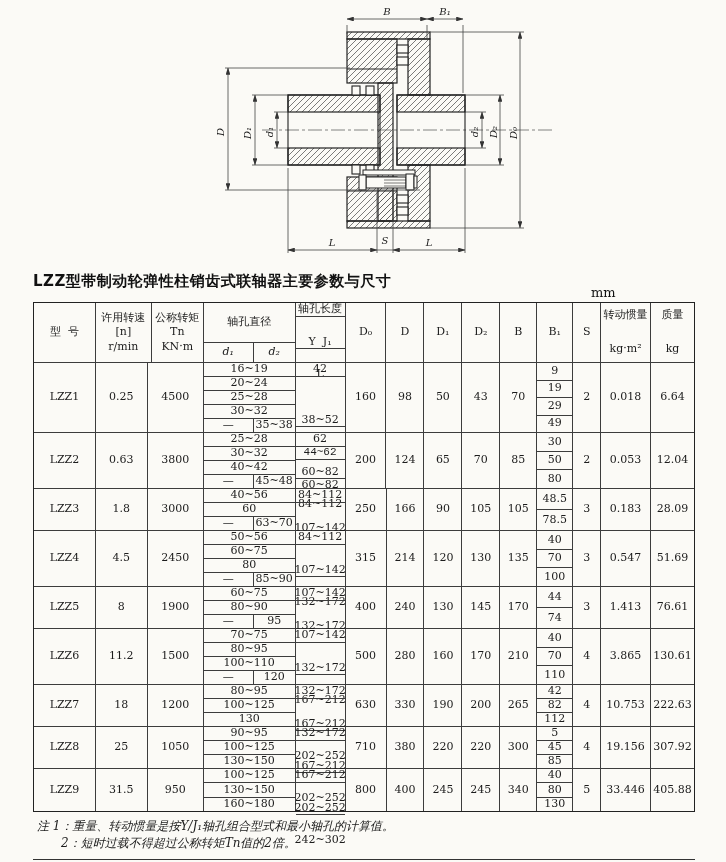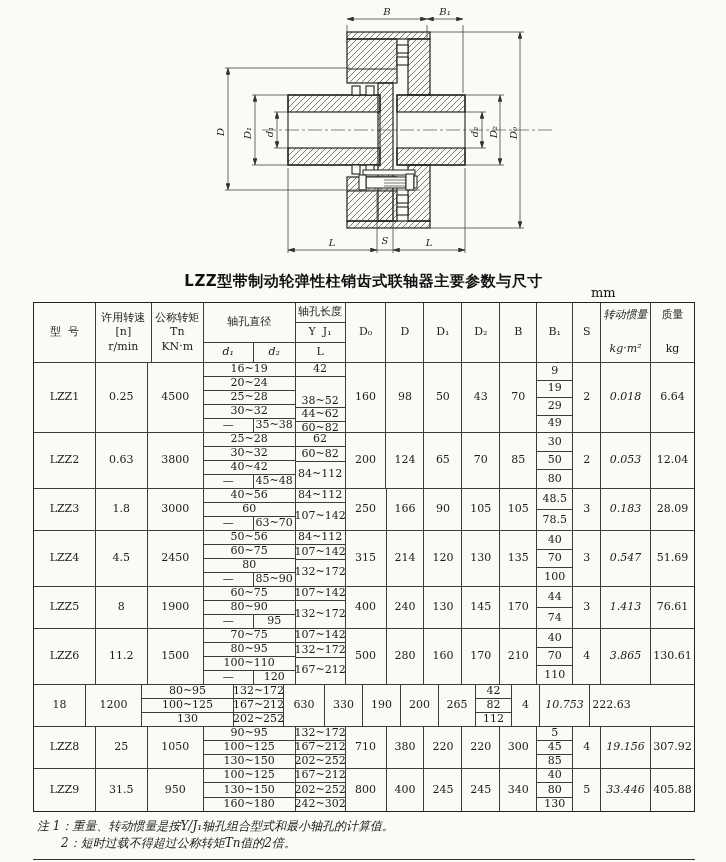--- a/index.html
+++ b/index.html
@@ -11,21 +11,21 @@
     -webkit-font-smoothing:antialiased;
   }
   .page{position:relative;width:726px;height:862px;overflow:hidden;}
 
   
   .drawing{display:block;}
 
   
   .title-row{position:relative;height:24px;margin-top:2px;}
   .doc-title{
-    position:absolute;left:33px;width:661px;text-align:center;
+    position:absolute;left:33px;width:661px;
     font-family:"DejaVu Sans","Liberation Sans",sans-serif;
     font-weight:600;font-size:15px;letter-spacing:.5px;color:#111;
   }
   .unit-label{position:absolute;left:591px;top:3px;font-size:13px;color:#111;margin-top:10px;}
 
   
   *{box-sizing:border-box;}
   .spec-table{
     position:relative;margin:6px 0 0 33px;width:662px;
     border:1.6px solid #222;
@@ -37,24 +37,24 @@
   .c{display:flex;align-items:center;justify-content:center;border-right:1px solid #3c3c3c;text-align:center;}
   .col{display:flex;flex-direction:column;border-right:1px solid #3c3c3c;}
   .col .sub{flex:1 1 0;display:flex;align-items:center;justify-content:center;border-bottom:1px solid #3c3c3c;}
   .col .sub:last-child{border-bottom:none;}
   .sub.split{padding:0;}
   .split .bd1{width:50px;height:100%;display:flex;align-items:center;justify-content:center;border-right:1px solid #3c3c3c;}
   .split .bd2{flex:1;height:100%;display:flex;align-items:center;justify-content:center;}
 
   
   .c-model{width:62px;} .c-tn{width:52px;} .c-n{width:56px;}
-  .c-bore{width:92px;} .c-len{width:50px;}
+  .c-bore{width:92px;} .c-len{width:50px;gap:19px;}
   .c-d0{width:41px;} .c-d{width:38px;} .c-dd1{width:38px;} .c-dd2{width:38px;}
   .c-b{width:37px;} .c-b1{width:36px;} .c-s{width:28px;}
-  .c-j{width:50px;font-style:italic;} .c-m{width:43px;border-right:none;}
+  .c-j{width:50px;} .c-m{width:43px;border-right:none;}
 
   
   .hstack{flex-direction:column;justify-content:center;gap:2px;}
   .hstack span{display:block;text-align:center;}
   .hspread{flex-direction:column;justify-content:space-between;padding:6px 0;}
   .hgroup{display:flex;flex-direction:column;border-right:1px solid #3c3c3c;}
   .hg-top{flex:2;display:flex;align-items:center;justify-content:center;border-bottom:1px solid #3c3c3c;}
   .hg-bot{flex:1;display:flex;}
   .hd1{width:50px;display:flex;align-items:center;justify-content:center;border-right:1px solid #3c3c3c;font-style:italic;}
   .hd2{flex:1;display:flex;align-items:center;justify-content:center;font-style:italic;}
@@ -245,21 +245,21 @@
             <div class="sub">25~28</div>
             <div class="sub">30~32</div>
             <div class="sub split">
               <div class="bd1">—</div>
               <div class="bd2">35~38</div>
             </div>
           </div>
           <div class="col c-len">
             <div class="sub" style="flex-grow: 1;">42</div>
             <div class="sub" style="flex-grow: 1; margin-top: 18px;">38~52</div>
-            <div class="sub" style="flex-grow: 1;">44~62</div>
+            <div class="sub" style="flex-grow: 1; font-family: Liberation Mono, monospace;">44~62</div>
             <div class="sub" style="flex-grow: 2;">60~82</div>
           </div>
           <div class="c c-d0">160</div>
           <div class="c c-d">98</div>
           <div class="c c-dd1">50</div>
           <div class="c c-dd2">43</div>
           <div class="c c-b">70</div>
           <div class="col c-b1">
             <div class="sub">9</div>
             <div class="sub">19</div>
@@ -418,20 +418,21 @@
           <div class="col c-b1">
             <div class="sub">40</div>
             <div class="sub">70</div>
             <div class="sub">110</div>
           </div>
           <div class="c c-s">4</div>
           <div class="c c-j">3.865</div>
           <div class="c c-m">130.61</div>
         </div>
         <div class="trow" style="height: 42px;">
+          <div class="c c-model">LZZ7</div>
           <div class="c c-tn">18</div>
           <div class="c c-n">1200</div>
           <div class="col c-bore">
             <div class="sub">80~95</div>
             <div class="sub">100~125</div>
             <div class="sub">130</div>
           </div>
           <div class="col c-len">
             <div class="sub" style="flex-grow: 1;">132~172</div>
             <div class="sub" style="flex-grow: 1;">167~212</div>

